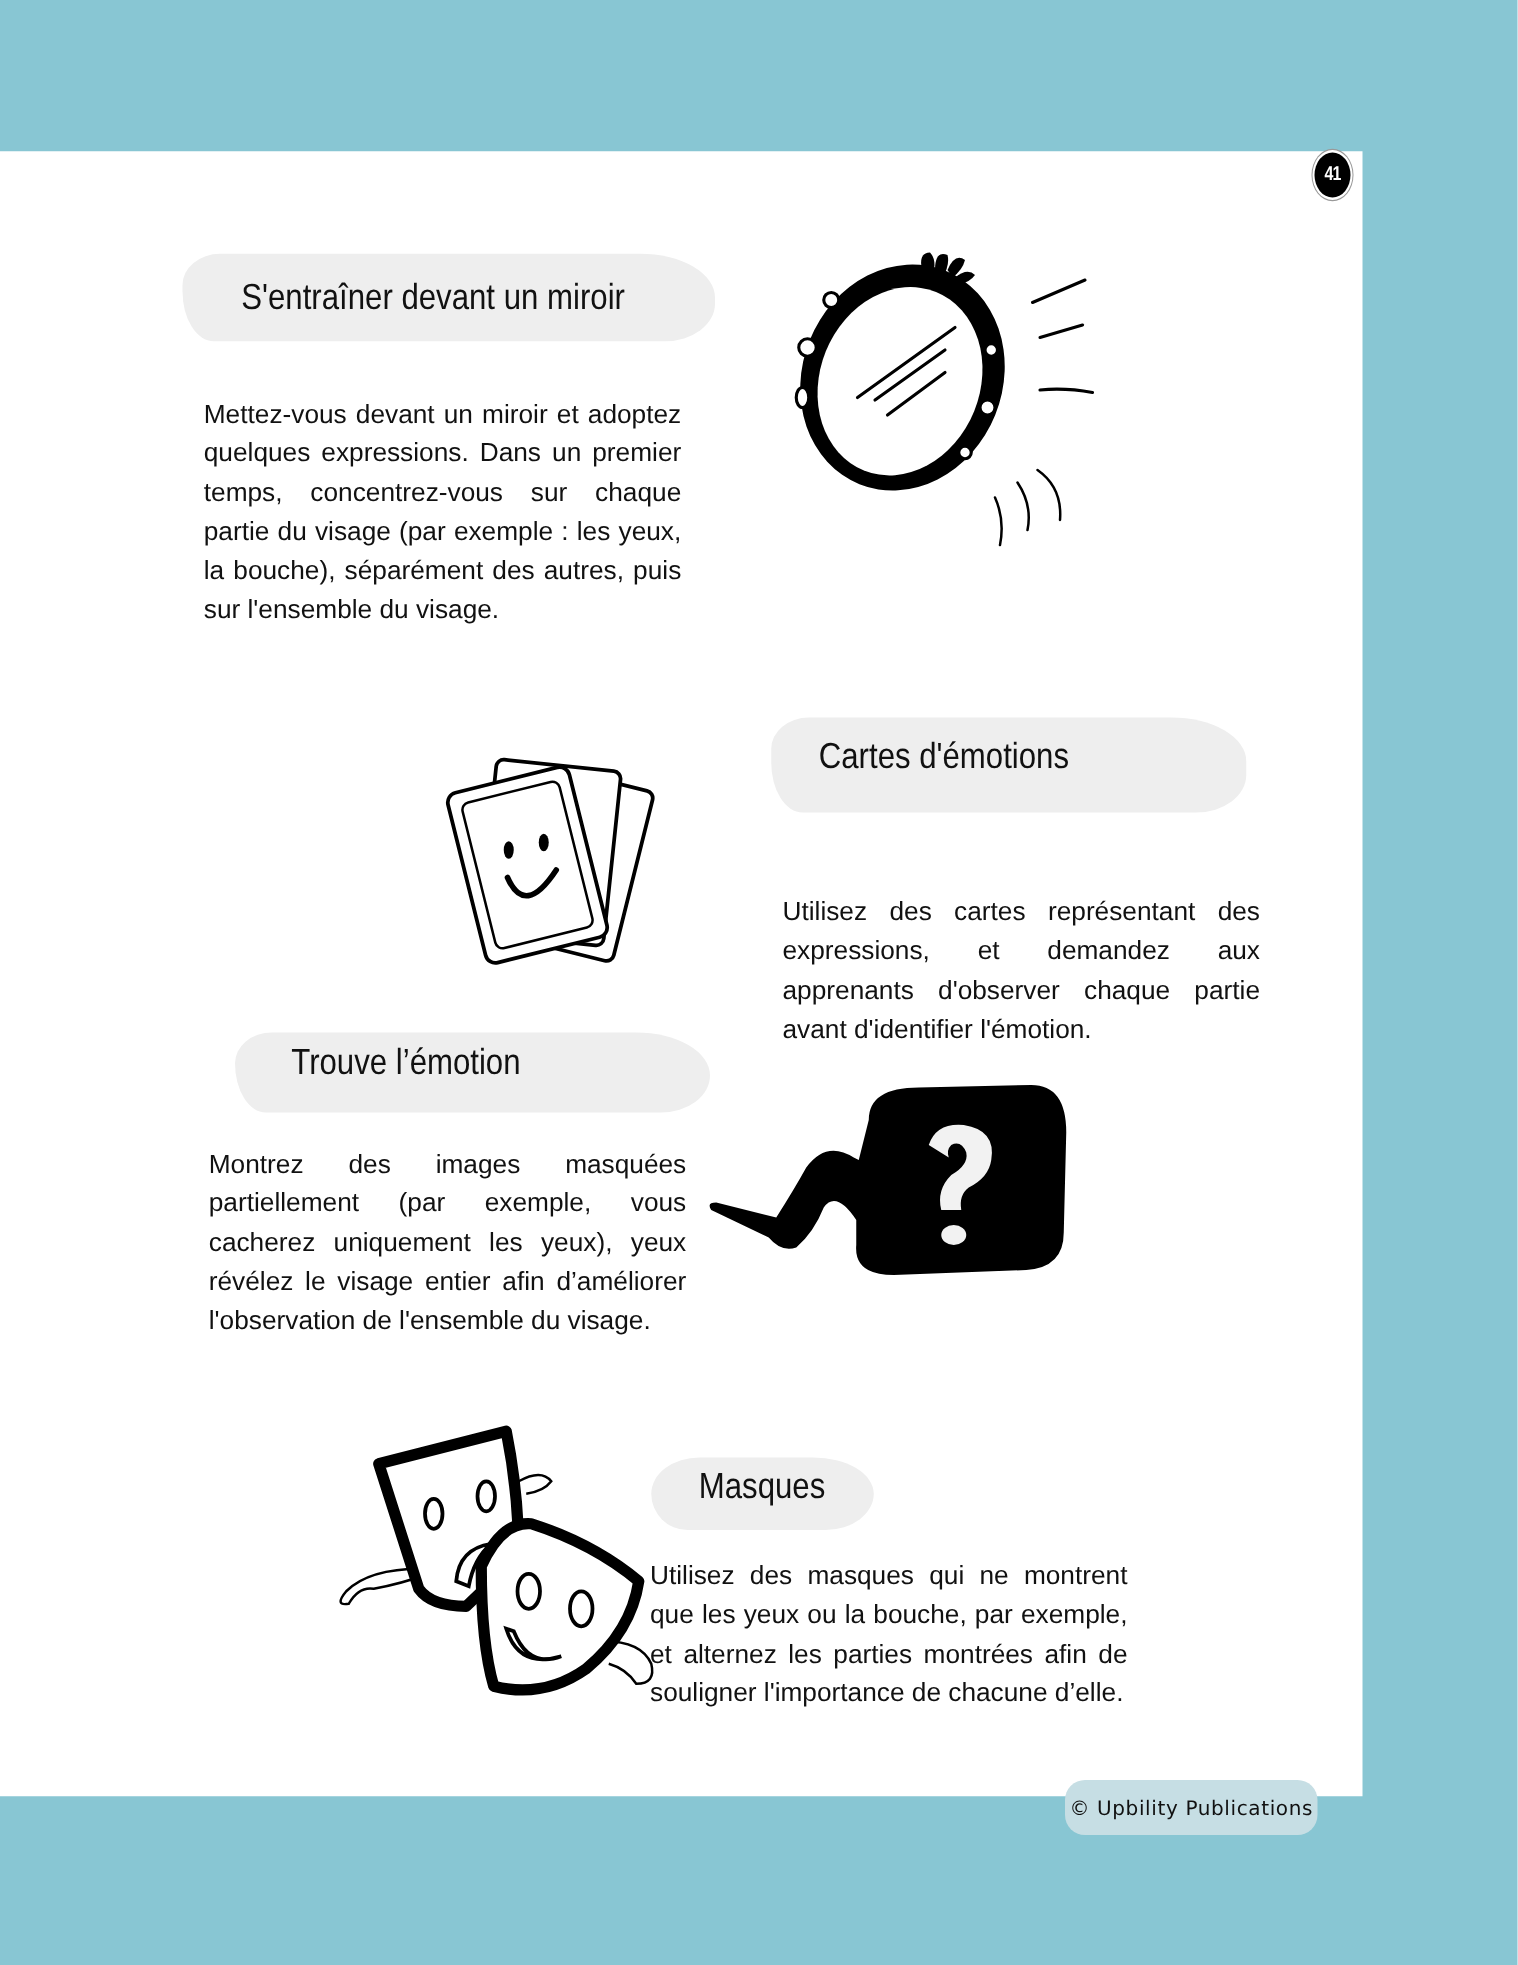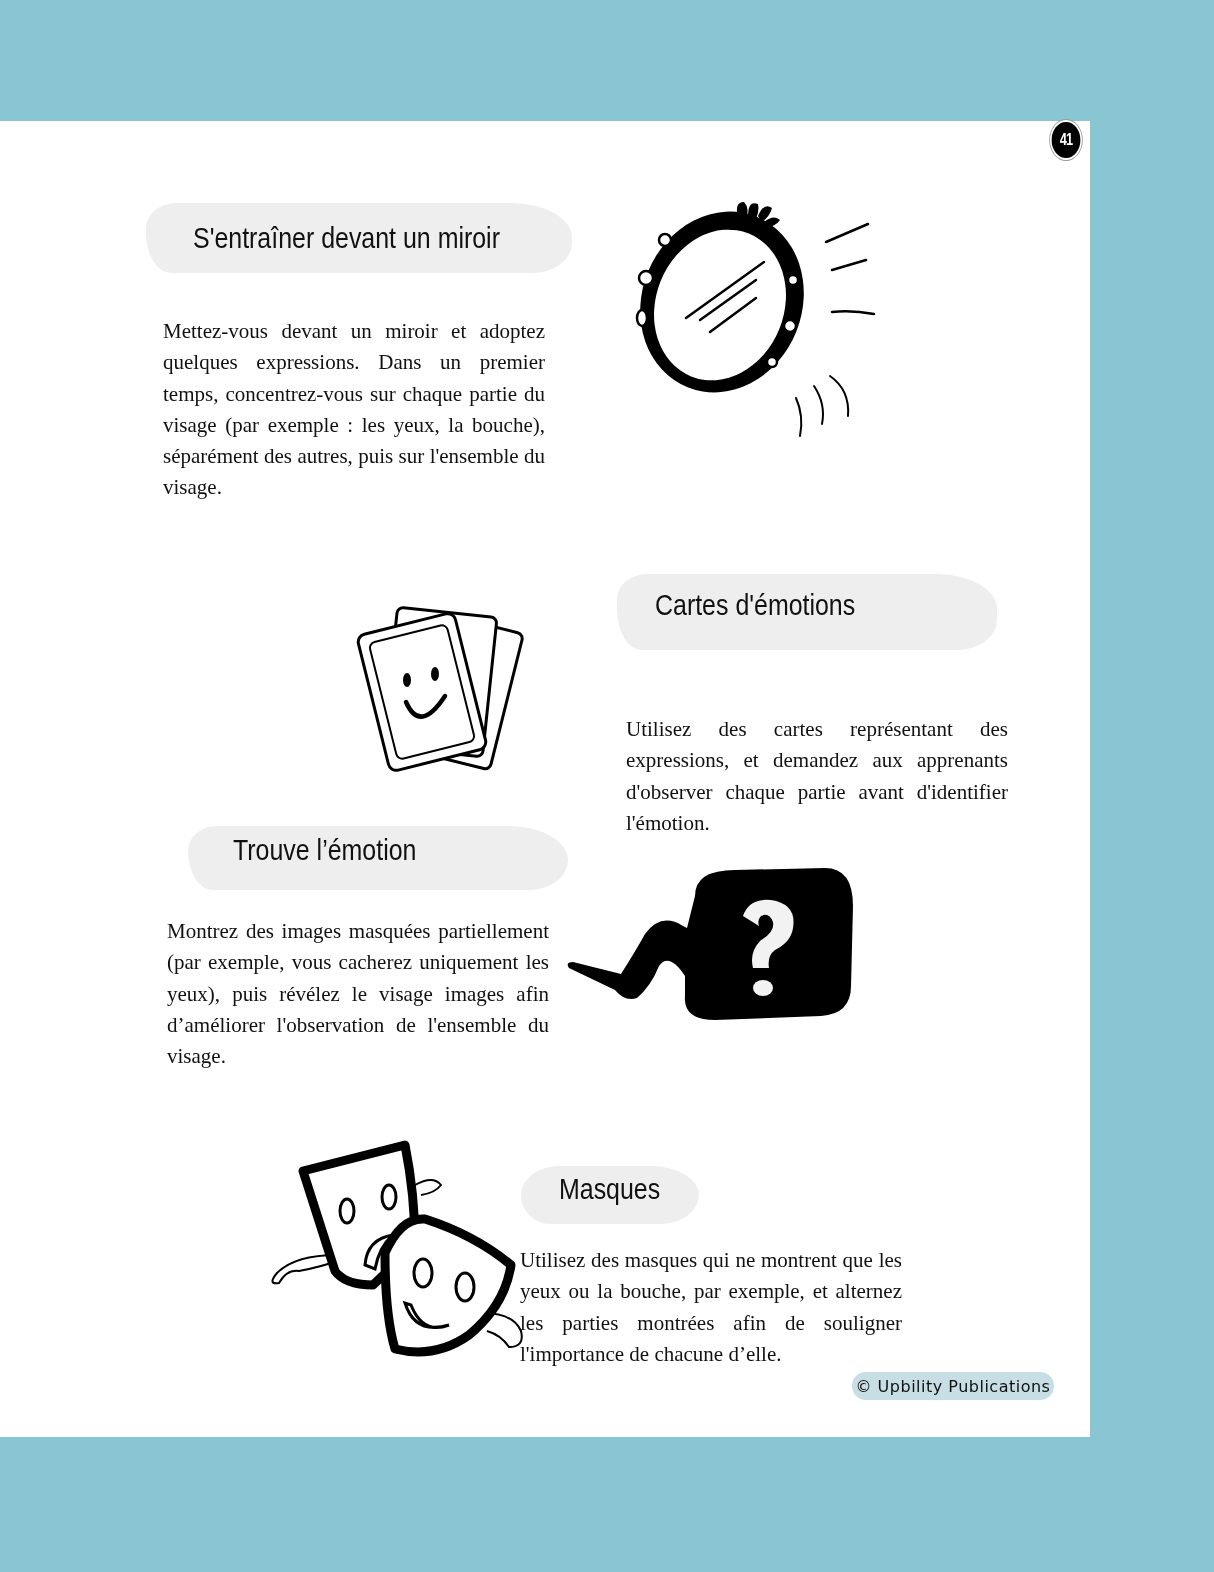--- a/index.html
+++ b/index.html
@@ -34,33 +34,33 @@
     .title {
       position: absolute;
       font-family: "Liberation Sans", sans-serif;
       font-size: 29px; color: #111;
       white-space: nowrap;
       transform-origin: left center;
       transform: scaleX(0.86);
     }
     .body-text {
       position: absolute;
-      font-family: Liberation Serif, serif;
+      font-family: Liberation Sans, sans-serif;
       font-size: 21px; line-height: 31.3px;
       text-align: justify;
       color: #111;
     }
     .body-text .inner {
       display: block;
       transform-origin: left top;
     }
     .illus { position: absolute; }
     .copyright {
-      position: absolute; left: 852px; top: 1372px;
-      width: 202px; height: 28px; border-radius: 16px;
+      position: absolute; left: 852px; top: 1424px;
+      width: 202px; height: 44px; border-radius: 16px;
       background: #c6dee4;
       display: flex; align-items: center; justify-content: center;
       font-family: "DejaVu Sans", sans-serif; font-size: 16px;
       color: #111; letter-spacing: 0.5px;
     }
   </style>
 </head>
 <body>
 
 <div class="page"></div>
@@ -118,21 +118,21 @@
     <rect x="32" y="32" width="80" height="120" rx="6" transform="rotate(-14 72 92)" stroke-width="2"></rect>
   </g>
   <ellipse cx="57" cy="80" rx="4" ry="7" fill="#000"></ellipse>
   <ellipse cx="85" cy="74" rx="4" ry="7" fill="#000"></ellipse>
   <path d="M56 102 Q70 134 95 96" fill="none" stroke="#000" stroke-width="4.5" stroke-linecap="round"></path>
 </svg>
 
 <div class="brush" style="left:188px; top:826px; width:380px; height:64px;"></div>
 <div class="title" style="left:233px; top:834px;">Trouve l’émotion</div>
 <div class="body-text" style="left:167px; top:916px; width:382px;">
-  <span class="inner">Montrez des images masquées partiellement (par exemple, vous cacherez uniquement les yeux), puis révélez le visage images afin d’améliorer l'observation de l'ensemble du visage.</span>
+  <span class="inner">Montrez des images masquées partiellement (par exemple, vous cacherez uniquement les yeux), yeux révélez le visage entier afin d’améliorer l'observation de l'ensemble du visage.</span>
 </div>
 
 <svg class="illus" style="left:565px; top:866px;" width="290" height="160" viewBox="0 0 290 160">
   <path d="M130 30 Q130 4 170 4 L260 2 Q288 2 288 40 L286 120 Q286 148 256 150 L150 154 Q118 154 120 130 L120 110
            Q104 86 94 100 Q86 120 72 132 Q60 136 50 124 L4 102 Q0 96 8 96 L56 108 Q70 86 80 68 Q96 46 118 60 L122 62 Z" fill="#000"></path>
   <path d="M178 50 Q184 32 206 34 Q232 38 228 62 Q226 76 210 84 Q202 90 204 102 L188 102 Q184 86 196 74 Q210 66 208 56 Q204 46 196 50 Q192 54 194 60 Z" fill="#f2f2f2"></path>
   <ellipse cx="198" cy="122" rx="10" ry="8" fill="#f2f2f2"></ellipse>
 </svg>
 
 <div class="brush" style="left:521px; top:1166px; width:178px; height:58px; border-radius:40px 50px 40px 30px / 30px 30px 30px 30px;"></div>

